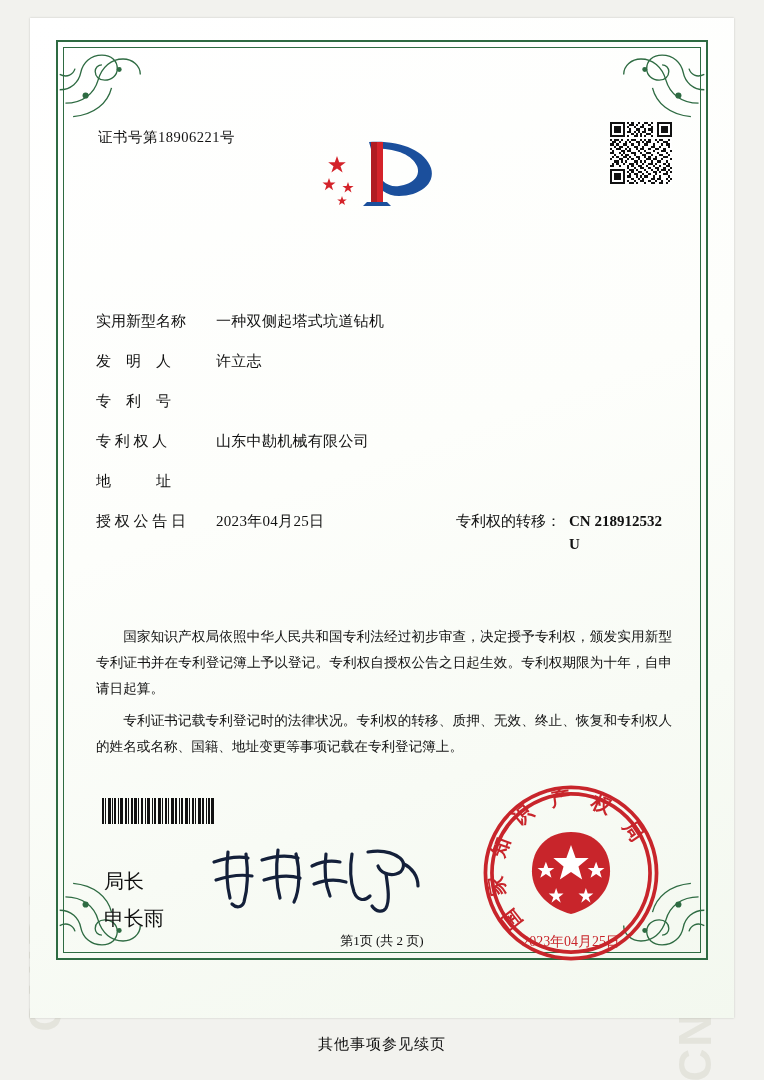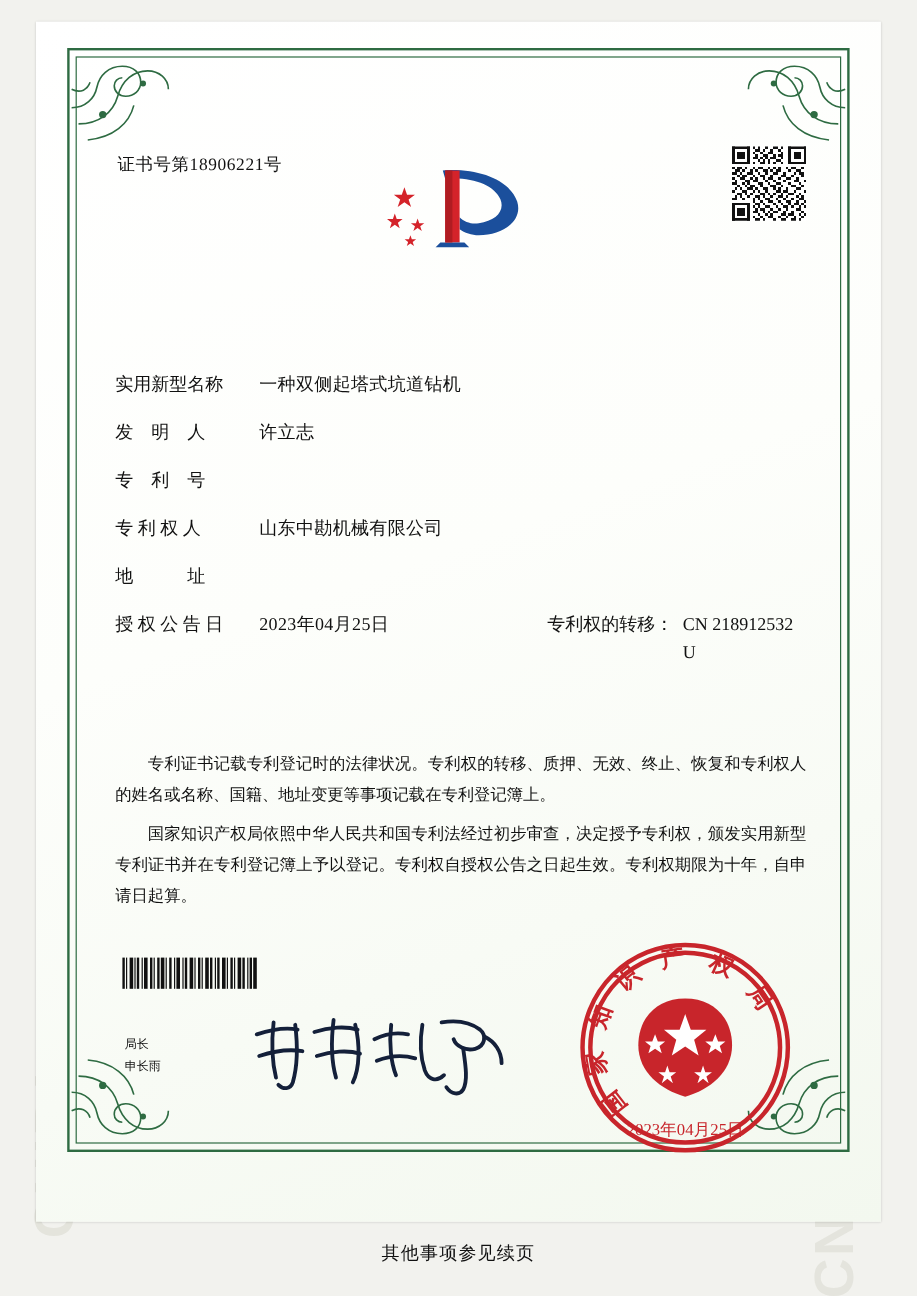--- a/index.html
+++ b/index.html
@@ -126,21 +126,21 @@
   .fvalue {
     flex: 1 1 auto;
     letter-spacing: .3px;
   }
   .frow.split .fvalue { flex: 0 0 auto; width: 240px; }
   .frow.split .flabel2 {
     flex: 0 0 auto;
     margin-right: 8px;
     letter-spacing: 0;
   }
-  .frow.split .fvalue2 { flex: 1 1 auto; }
+  .frow.split .fvalue2 { flex: 1 1 auto; font-weight: bold; }
 
   
   .paras {
     position: absolute;
     left: 66px;
     right: 62px;
     top: 606px;
     font-size: 13.6px;
     line-height: 1.92;
     color: #111;
@@ -158,24 +158,23 @@
     display: flex;
     align-items: stretch;
   }
   .barcode i { display: block; background: #111; height: 100%; }
 
   
   .sign-block {
     position: absolute;
     left: 74px;
     top: 845px;
-    font-size: 10px;
+    font-size: 20px;
     line-height: 1.85;
     color: #111;
-    font-family: Liberation Mono, monospace;
   }
   .signature {
     position: absolute;
     left: 170px;
     top: 818px;
     width: 230px;
     height: 80px;
   }
   .signature svg { display: block; width: 100%; height: 100%; }
 
@@ -534,22 +533,22 @@
     </div>
     <div class="frow split">
       <span class="flabel">授 权 公 告 日</span>
       <span class="fvalue">2023年04月25日</span>
       <span class="flabel2">专利权的转移：</span>
       <span class="fvalue2">CN 218912532 U</span>
     </div>
   </div>
 
   <div class="paras">
+    <p>国家知识产权局依照中华人民共和国专利法经过初步审查，决定授予专利权，颁发实用新型专利证书并在专利登记簿上予以登记。专利权自授权公告之日起生效。专利权期限为十年，自申请日起算。</p>
     <p>专利证书记载专利登记时的法律状况。专利权的转移、质押、无效、终止、恢复和专利权人的姓名或名称、国籍、地址变更等事项记载在专利登记簿上。</p>
-    <p>国家知识产权局依照中华人民共和国专利法经过初步审查，决定授予专利权，颁发实用新型专利证书并在专利登记簿上予以登记。专利权自授权公告之日起生效。专利权期限为十年，自申请日起算。</p>
   </div>
 
   <div class="barcode">
     <i style="width:2px"></i>
       <i style="width:1px;background:transparent"></i>
     <i style="width:1px"></i>
       <i style="width:2px;background:transparent"></i>
     <i style="width:3px"></i>
       <i style="width:1px;background:transparent"></i>
     <i style="width:1px"></i>
@@ -664,15 +663,16 @@
         <text transform="rotate(-70 100 100) translate(100 26)" text-anchor="middle">知</text>
         <text transform="rotate(-40 100 100) translate(100 26)" text-anchor="middle">识</text>
         <text transform="rotate(-8 100 100) translate(100 26)" text-anchor="middle">产</text>
         <text transform="rotate(24 100 100) translate(100 26)" text-anchor="middle">权</text>
         <text transform="rotate(56 100 100) translate(100 26)" text-anchor="middle">局</text>
       </g>
       <text x="100" y="178" text-anchor="middle" fill="#c8252b" font-family="Liberation Serif, serif" font-size="15">2023年04月25日</text>
     </svg>
   </div>
 
+  <div class="page-no">第1页 (共 2 页)</div>
 </div>
 
 <div class="tail-note">其他事项参见续页</div>
 
 </body></html>

